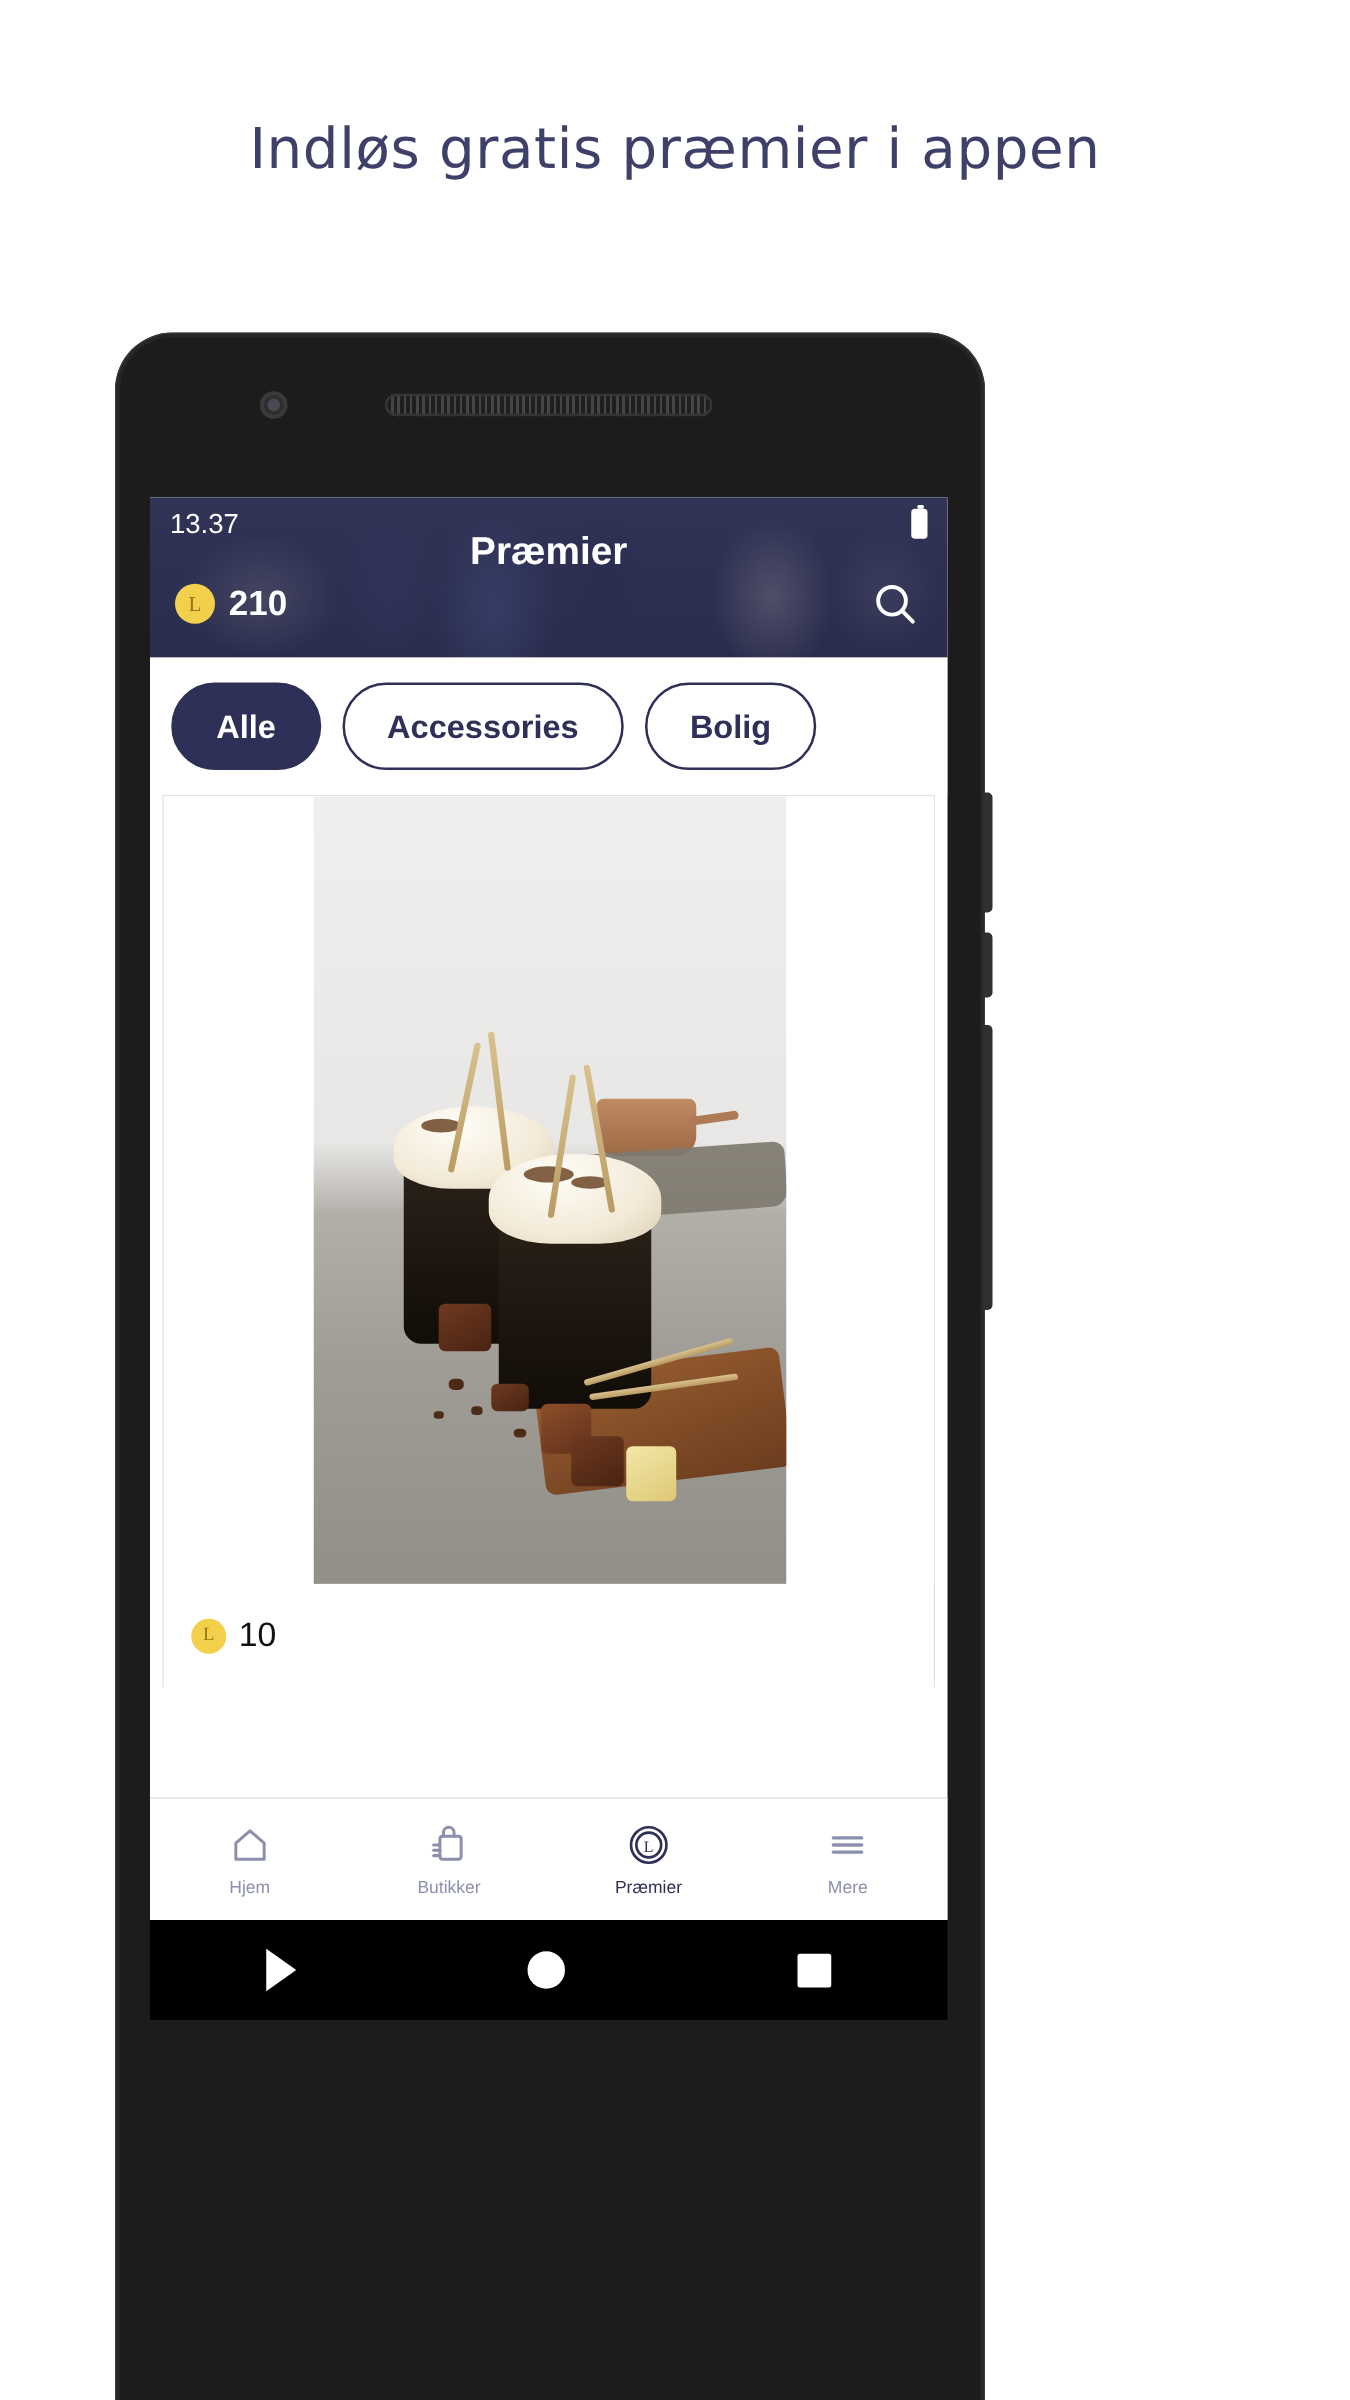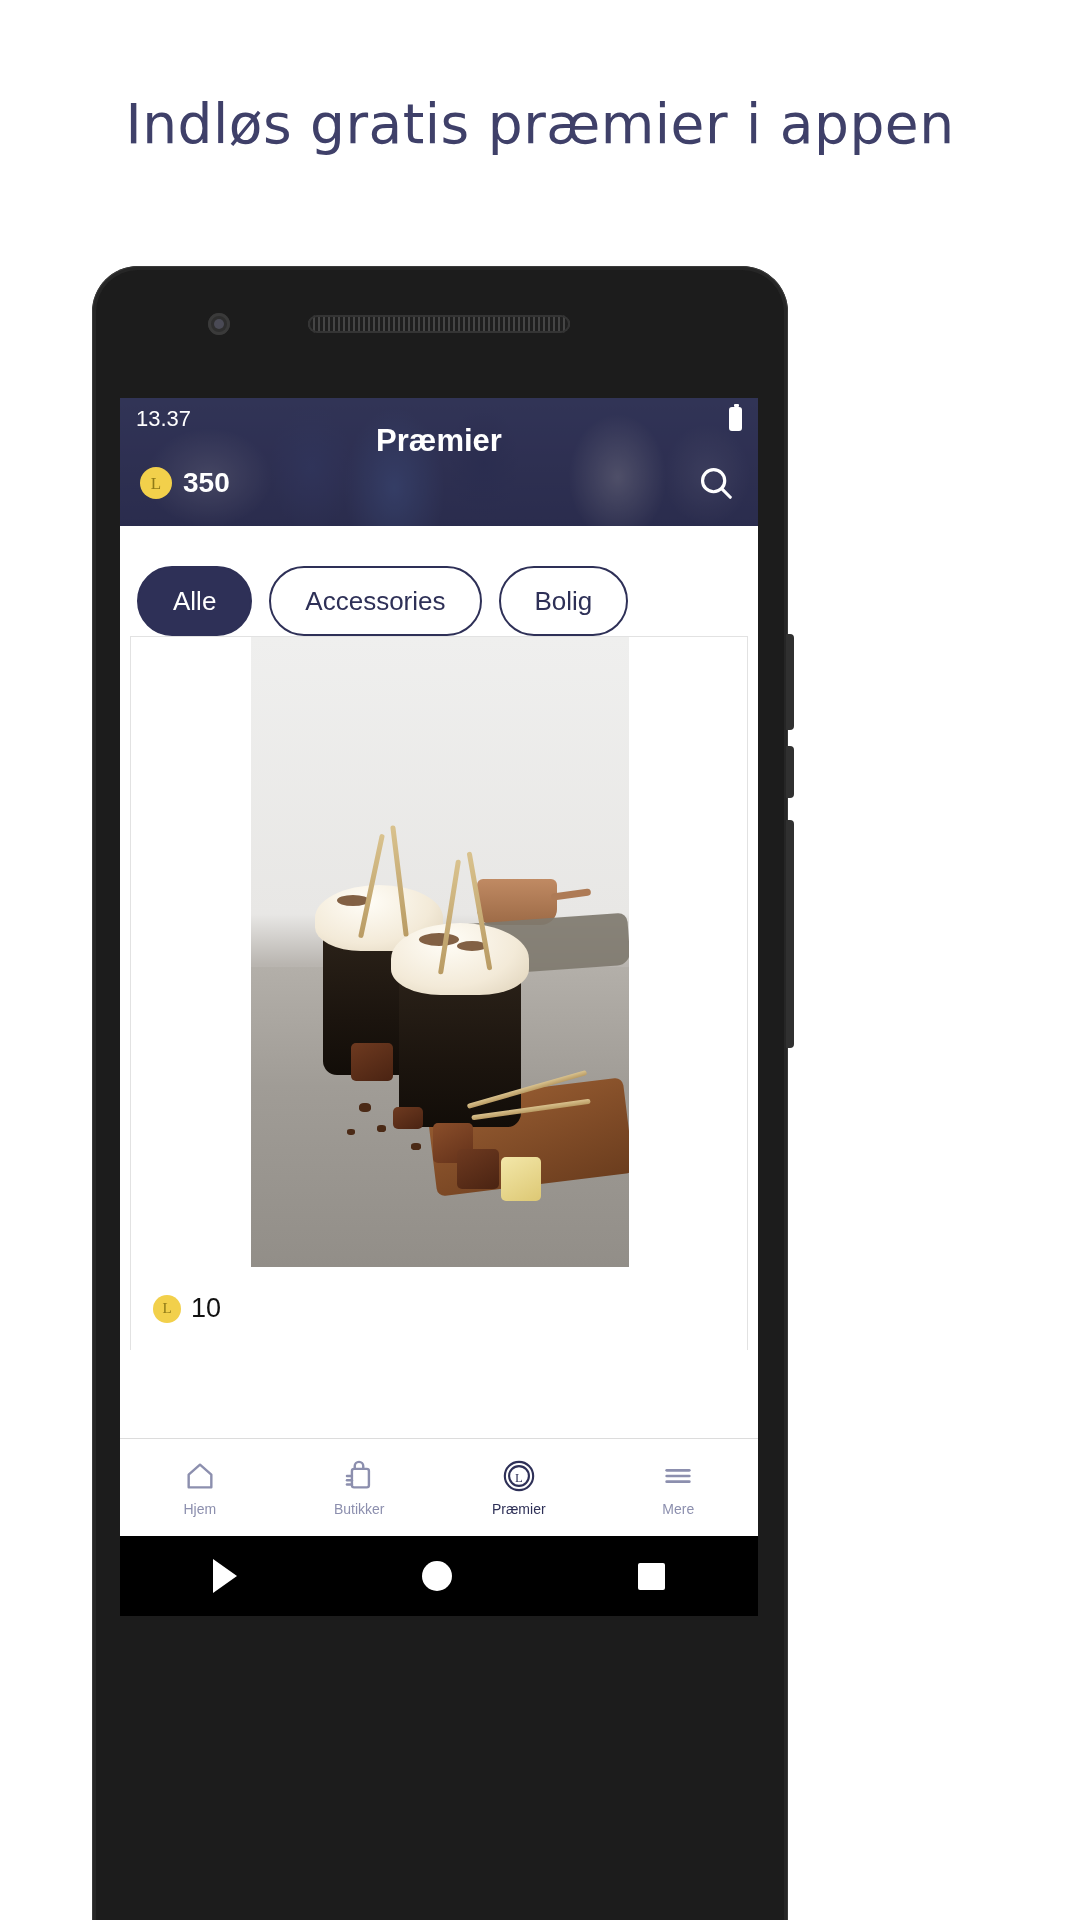--- a/index.html
+++ b/index.html
@@ -11,21 +11,21 @@
     font-family: "Liberation Sans", sans-serif;
     overflow: hidden;
   }
 
   
   .headline {
     position: absolute;
     left: 0; top: 92px;
     width: 1080px;
     text-align: center;
-    font-size: 55px;
+    font-size: 45px;
     font-weight: 400;
     letter-spacing: 0.5px;
     color: #3f4069;
     font-family: "DejaVu Sans", sans-serif;
   }
 
   
   .device {
     position: absolute;
     left: 92px; top: 266px;
@@ -197,25 +197,26 @@
     align-items: center;
     justify-content: center;
     z-index: 4;
   }
 
   
   .chips {
     position: relative;
     width: 638px; height: 110px;
     display: flex;
-    align-items: flex-end;
+    align-items: center;
     gap: 17px;
     padding-left: 17px;
     background: #ffffff;
     overflow: hidden;
+    font-weight: bold;
   }
   .chip {
     height: 70px;
     border-radius: 35px;
     border: 2.5px solid #2e3057;
     display: flex;
     align-items: center;
     justify-content: center;
     padding: 0 34px;
     font-size: 26px;
@@ -435,21 +436,21 @@
       <div class="status-right">
         <div class="battery"></div>
       </div>
     </div>
 
     <div class="header-title">Præmier</div>
 
     <div class="header-bar">
       <div class="points-pill">
         <span class="coin">L</span>
-        <span class="points-value">350</span>
+        <span class="points-value">210</span>
       </div>
       <div class="search-btn">
         <svg width="38" height="38" viewBox="0 0 24 24" fill="none" stroke="#ffffff" stroke-width="2" stroke-linecap="round">
           <circle cx="10.5" cy="10.5" r="7"></circle>
           <line x1="15.6" y1="15.6" x2="21" y2="21"></line>
         </svg>
       </div>
     </div>
   </div>
 

